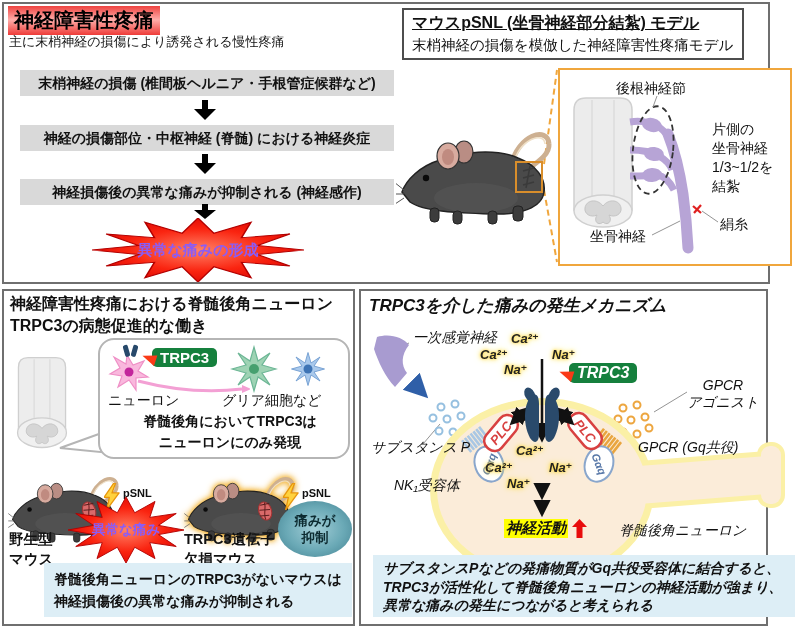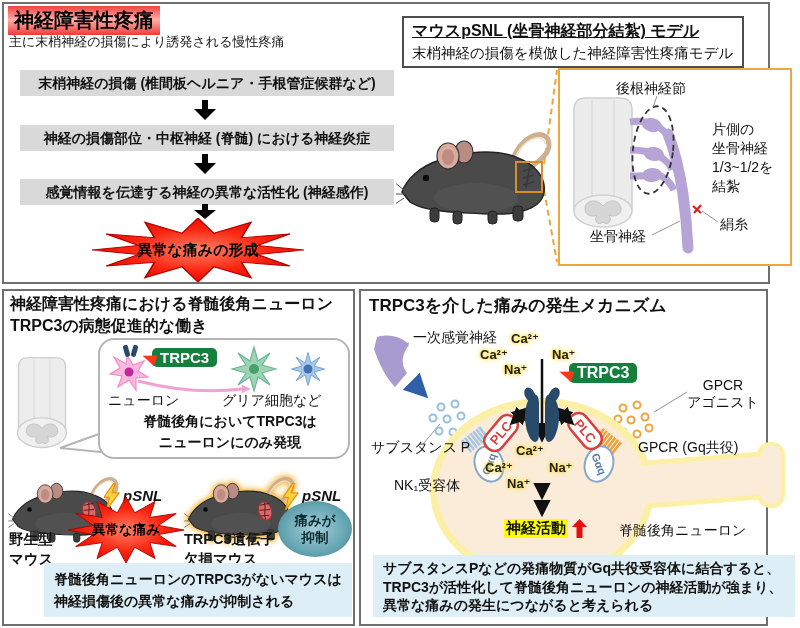--- a/index.html
+++ b/index.html
@@ -2,49 +2,49 @@
 <html><head>
 <meta charset="utf-8">
 <style>
   html,body{margin:0;padding:0;background:#fff;}
   .stage{position:relative;width:800px;height:628px;background:#fff;overflow:hidden;
          font-family:"Liberation Sans","DejaVu Sans",sans-serif;color:#111;}
   .abs{position:absolute;}
   .panel{position:absolute;border:2px solid #6f6f6f;background:#fff;box-sizing:border-box;}
   #panel-top{left:2px;top:2px;width:768px;height:282px;}
   #panel-bl{left:2px;top:289px;width:353px;height:337px;}
-  #panel-br{left:359px;top:289px;width:409px;height:337px;}
+  #panel-br{left:359px;top:289px;width:409px;height:337px;font-style:italic;}
 
   .tl-title{left:4px;top:2px;font-size:20px;font-weight:bold;color:#000;padding:1px 6px;
             background:linear-gradient(180deg,#ef4340 0%,#ffada9 48%,#ee3b38 100%);}
   .tl-desc{left:5px;font-size:13px;white-space:nowrap;}
   .flow-box{left:16px;width:374px;height:26px;background:#d9d9d9;font-weight:bold;font-size:14px;
             line-height:26px;text-align:center;white-space:nowrap;}
   .burst-text{display:flex;align-items:center;justify-content:center;text-align:center;
-              font-weight:bold;color:#000000;}
+              font-weight:bold;color:#8b5cf6;}
 
   .model-box{left:398px;top:4px;width:342px;height:52px;border:2px solid #4d4d4d;background:#fff;
-             padding:3px 8px;box-sizing:border-box;white-space:nowrap;margin-top:8px;}
+             padding:3px 8px;box-sizing:border-box;white-space:nowrap;}
   .model-title{font-size:16px;font-weight:bold;text-decoration:underline;}
   .model-sub{font-size:14.5px;margin-top:2px;}
   .inset{left:554px;top:64px;width:234px;height:198px;border:2px solid #f0a63c;background:#fff;box-sizing:border-box;}
 
   .jp-label{font-size:14px;white-space:nowrap;}
   .bold{font-weight:bold;}
 
   .bl-title{left:6px;font-size:16px;font-weight:bold;white-space:nowrap;}
   .bubble{left:94px;top:47px;width:252px;height:121px;border:2px solid #b5b5b5;border-radius:16px;background:#fff;box-sizing:border-box;}
   .note-blue{background:#ddeef6;font-weight:bold;font-size:14px;box-sizing:border-box;}
 
   .callout{background:#15803d;color:#fff;font-weight:bold;border-radius:5px;padding:1px 8px;
            font-size:15px;white-space:nowrap;}
   .callout:before{content:"";position:absolute;left:-10px;bottom:3px;width:0;height:0;
            border-top:5px solid transparent;border-bottom:6px solid transparent;
            border-right:14px solid #fa3a17;transform:rotate(18deg);}
-  .psnl{font-size:15px;font-weight:bold;white-space:nowrap;font-style:italic;}
+  .psnl{font-size:11px;font-weight:bold;white-space:nowrap;}
   .mouse-caption{font-size:14.5px;font-weight:bold;line-height:20px;white-space:nowrap;}
   .teal-oval{left:274px;top:210px;width:74px;height:56px;border-radius:50%;
              background:radial-gradient(ellipse at center,#a3ced7 0%,#6aa9b6 55%,#417f8f 100%);
              display:flex;flex-direction:column;align-items:center;justify-content:center;
              font-size:13.5px;font-weight:bold;line-height:17px;color:#0d2b31;}
 
   .ion{font-size:13px;font-weight:bold;color:#222;white-space:nowrap;
        text-shadow:0 0 4px #ffd83d,0 0 7px #ffe87a,0 0 2px #ffd83d;}
   .activity{display:flex;align-items:center;gap:4px;}
   .activity .hl{background:#ffff00;font-weight:bold;font-size:15px;padding:0 2px;}
@@ -108,21 +108,21 @@
   </defs>
 </svg>
 
 <div id="panel-top" class="panel">
 
   <div class="abs tl-title">神経障害性疼痛</div>
   <div class="abs tl-desc" style="top:29px">主に末梢神経の損傷により誘発される慢性疼痛</div>
 
   <div class="abs flow-box" style="top:66px">末梢神経の損傷 (椎間板ヘルニア・手根管症候群など)</div>
   <div class="abs flow-box" style="top:121px">神経の損傷部位・中枢神経 (脊髄) における神経炎症</div>
-  <div class="abs flow-box" style="top:175px">感覚情報を伝達する神経の異常な活性化 (神経感作)</div>
+  <div class="abs flow-box" style="top:175px">神経損傷後の異常な痛みが抑制される (神経感作)</div>
 
   <svg class="abs" style="left:190px;top:96px" width="22" height="20">
     <rect x="8" y="0" width="6" height="9" fill="#000"></rect>
         <polygon points="0,9 22,9 11,20" fill="#000"></polygon>
   </svg>
   <svg class="abs" style="left:190px;top:150px" width="22" height="20">
     <rect x="8" y="0" width="6" height="9" fill="#000"></rect>
         <polygon points="0,9 22,9 11,20" fill="#000"></polygon>
   </svg>
   <svg class="abs" style="left:190px;top:200px" width="22" height="15">

